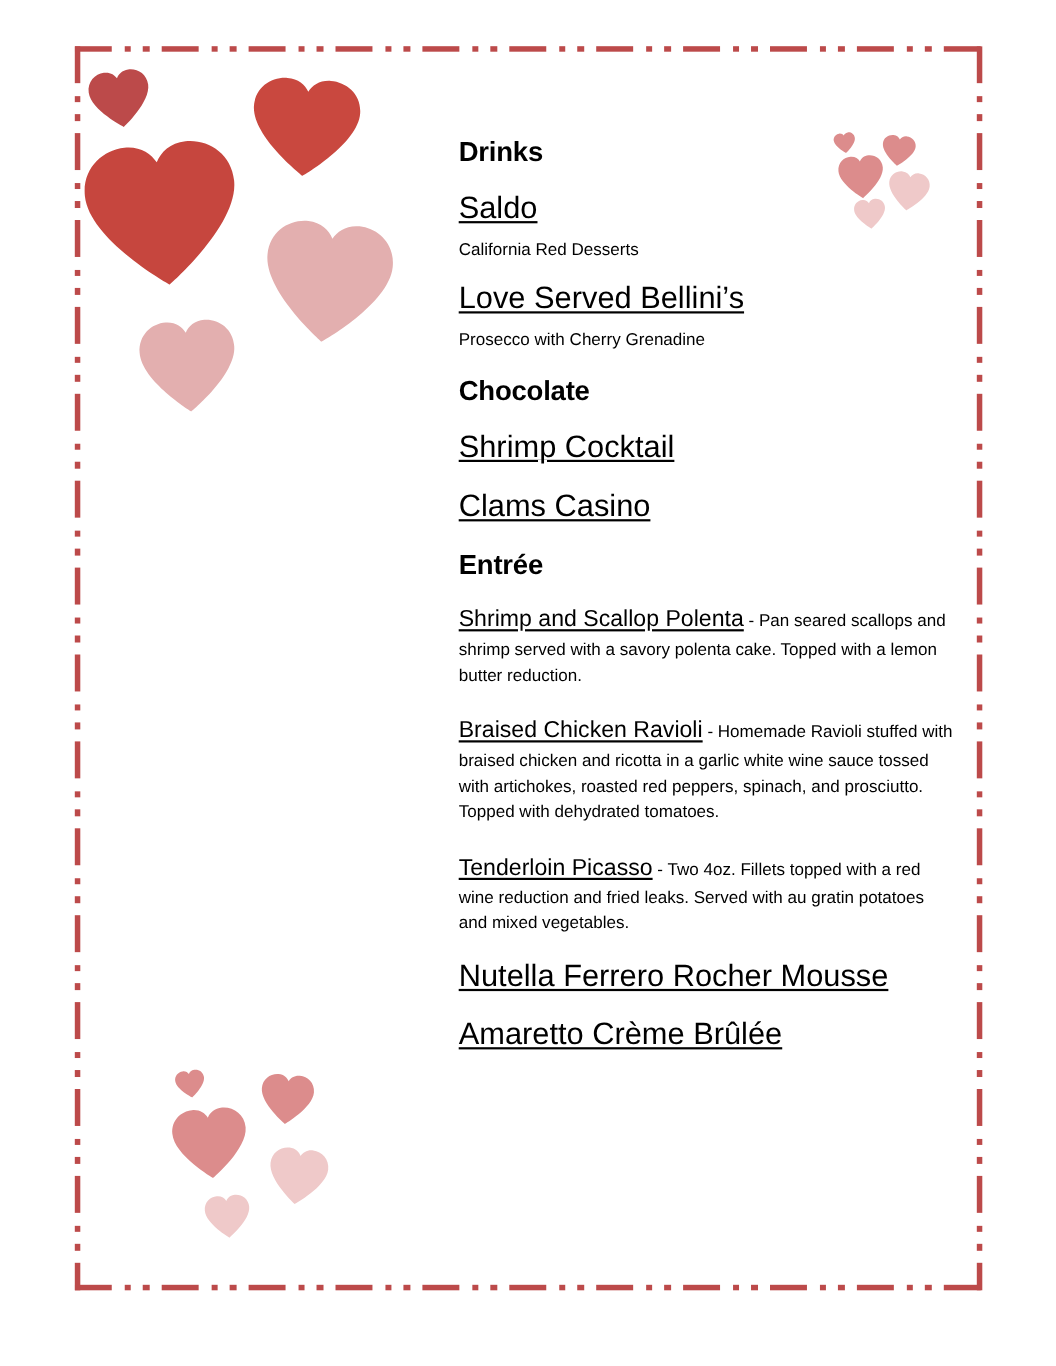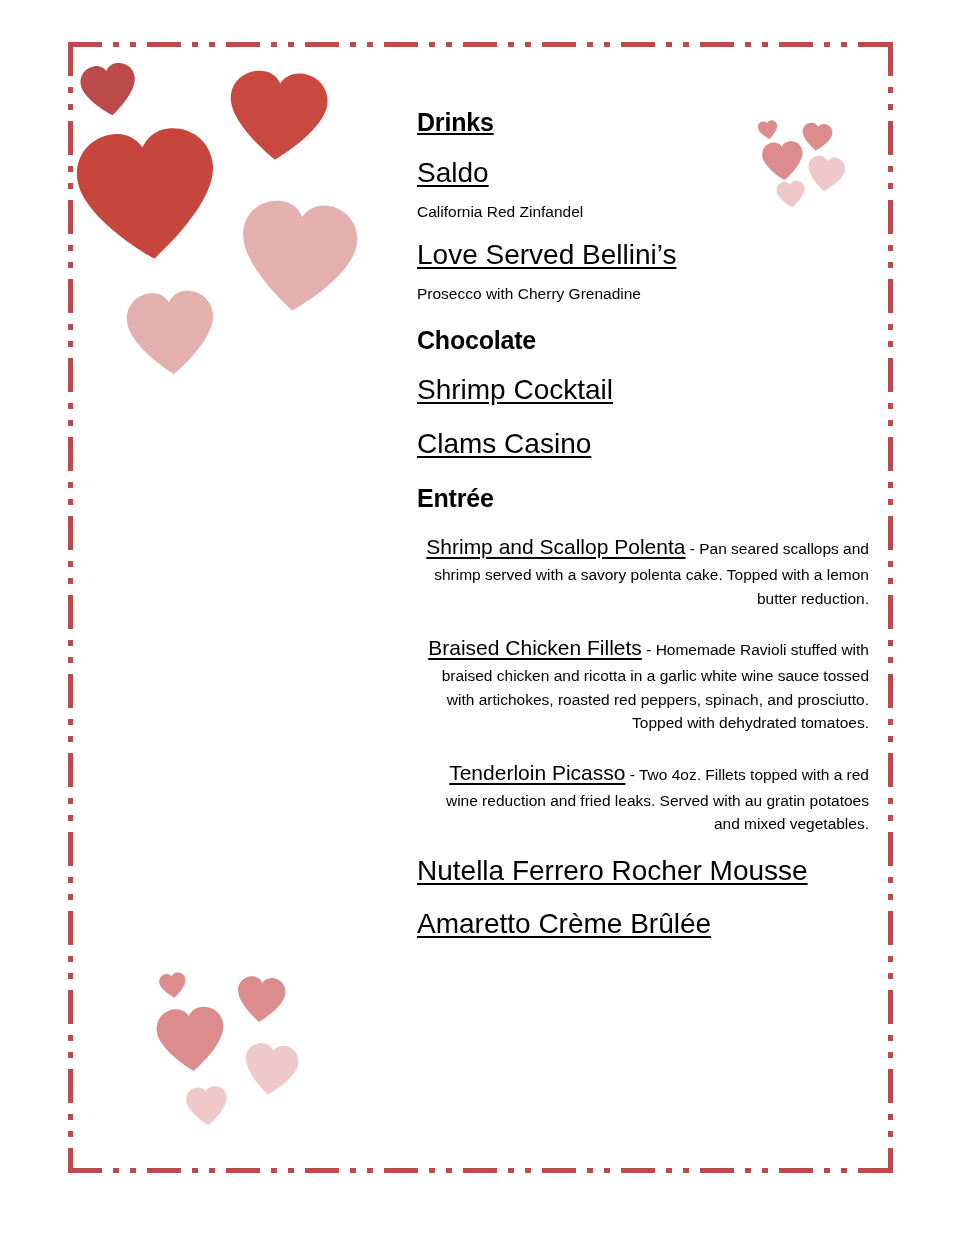--- a/index.html
+++ b/index.html
@@ -85,21 +85,21 @@
 
   .section-title {
     font-size: 25px;
     font-weight: bold;
     color: #000000;
     letter-spacing: -0.2px;
     margin: 0;
     padding: 0;
     line-height: 1.18;
   }
-  .section-drinks      { margin-top: 0px; text-decoration: underline; }
+  .section-drinks      { margin-top: 16px; }
   .section-appetizers  { margin-top: 22px; }
   .section-entree      { margin-top: 23px; }
   .section-desserts    { margin-top: 22px; }
 
   
   .item-simple {
     font-size: 28px;
     color: #000000;
     line-height: 1.2;
     margin: 0;
@@ -119,21 +119,21 @@
     padding: 0;
   }
 
   
   .item-desc {
     font-size: 15.5px;
     color: #000000;
     line-height: 1.52;
     margin: 0;
     padding: 0;
-    text-align: right;
+    text-align: left;
   }
   .item-desc .name {
     font-size: 21px;
     text-decoration: underline;
     text-underline-offset: 3px;
   }
   .item-desc .dash { font-size: 15.5px; }
   .sp-14 { height: 14px; }
   .sp-16 { height: 16px; }
   .sp-18 { height: 18px; }
@@ -235,39 +235,39 @@
         </div>
       </div>
     </div>
 
   <div class="menu">
 
     <div class="section-title section-drinks">Drinks</div>
     <div class="sp-18"></div>
     <div class="item-simple"><span class="name">Saldo</span></div>
     <div class="sp-14"></div>
-    <div class="item-sub">California Red Zinfandel</div>
+    <div class="item-sub">California Red Desserts</div>
     <div class="sp-16"></div>
     <div class="item-simple"><span class="name">Love Served Bellini’s</span></div>
     <div class="sp-14"></div>
     <div class="item-sub">Prosecco with Cherry Grenadine</div>
 
     <div class="section-title section-appetizers">Chocolate</div>
     <div class="sp-18"></div>
     <div class="item-simple"><span class="name">Shrimp Cocktail</span></div>
     <div class="sp-20"></div>
     <div class="item-simple"><span class="name">Clams Casino</span></div>
 
     <div class="section-title section-entree">Entrée</div>
     <div class="sp-18"></div>
 
     <p class="item-desc"><span class="name">Shrimp and Scallop Polenta</span><span class="dash"> - </span><span>Pan seared scallops and shrimp served with a savory polenta cake. Topped with a lemon butter reduction.</span></p>
     <div class="sp-22"></div>
 
-    <p class="item-desc"><span class="name">Braised Chicken Fillets</span><span class="dash"> - </span><span>Homemade Ravioli stuffed with braised chicken and ricotta in a garlic white wine sauce tossed with artichokes, roasted red peppers, spinach, and prosciutto. Topped with dehydrated tomatoes.</span></p>
+    <p class="item-desc"><span class="name">Braised Chicken Ravioli</span><span class="dash"> - </span><span>Homemade Ravioli stuffed with braised chicken and ricotta in a garlic white wine sauce tossed with artichokes, roasted red peppers, spinach, and prosciutto. Topped with dehydrated tomatoes.</span></p>
     <div class="sp-22"></div>
 
     <p class="item-desc"><span class="name">Tenderloin Picasso</span><span class="dash"> - </span><span>Two 4oz. Fillets topped with a red wine reduction and fried leaks. Served with au gratin potatoes and mixed vegetables.</span></p>
 
     <div class="sp-18"></div>
     <div class="item-simple"><span class="name">Nutella Ferrero Rocher Mousse</span></div>
     <div class="sp-20"></div>
     <div class="item-simple"><span class="name">Amaretto Crème Brûlée</span></div>
     <div class="sp-20"></div>
 

